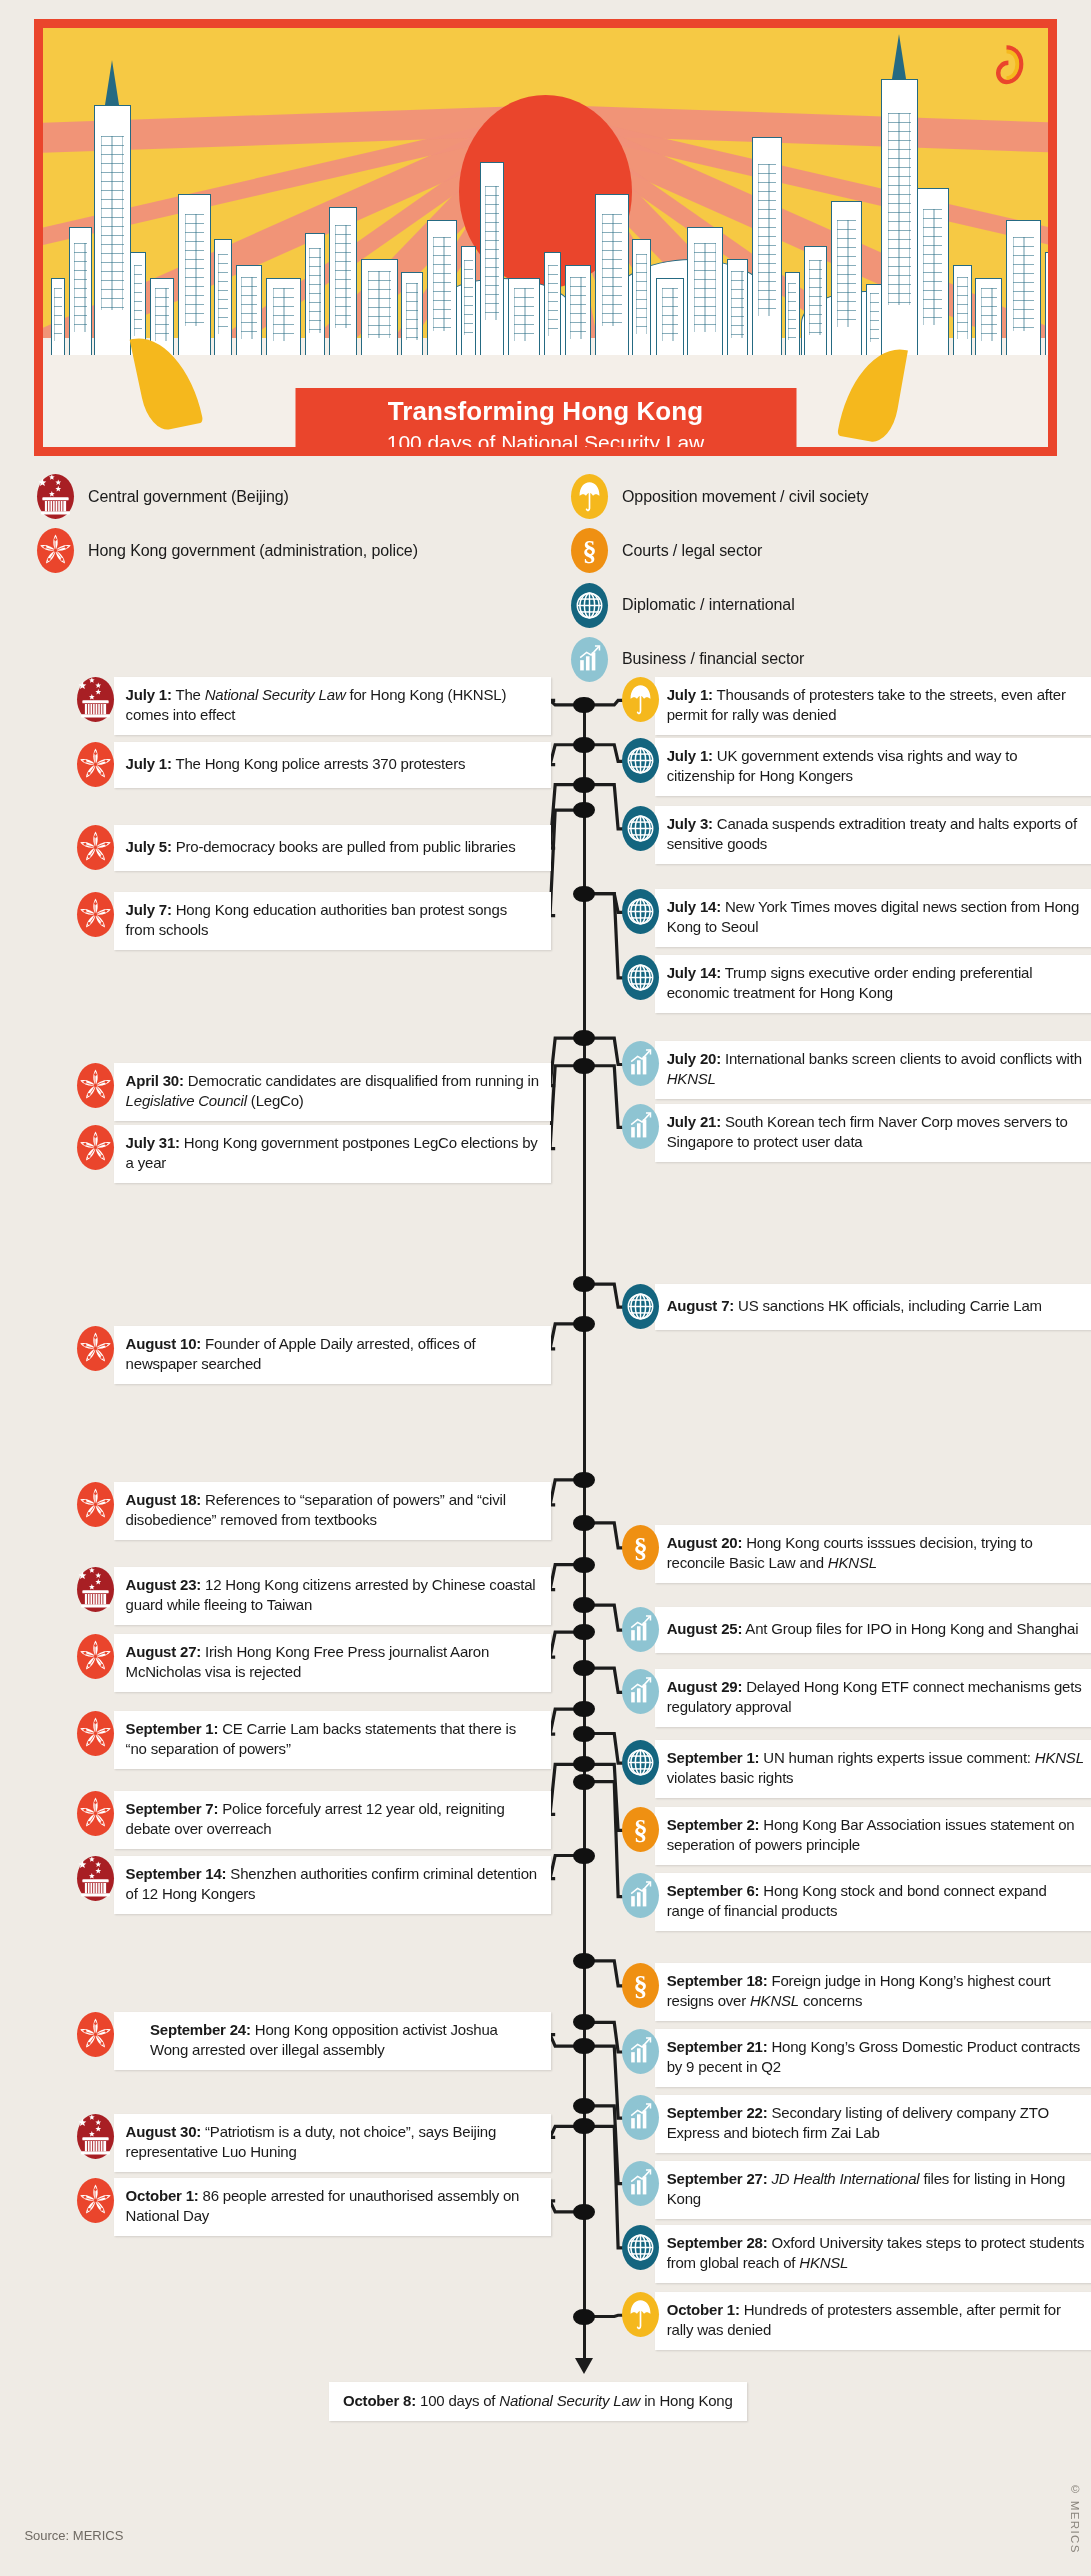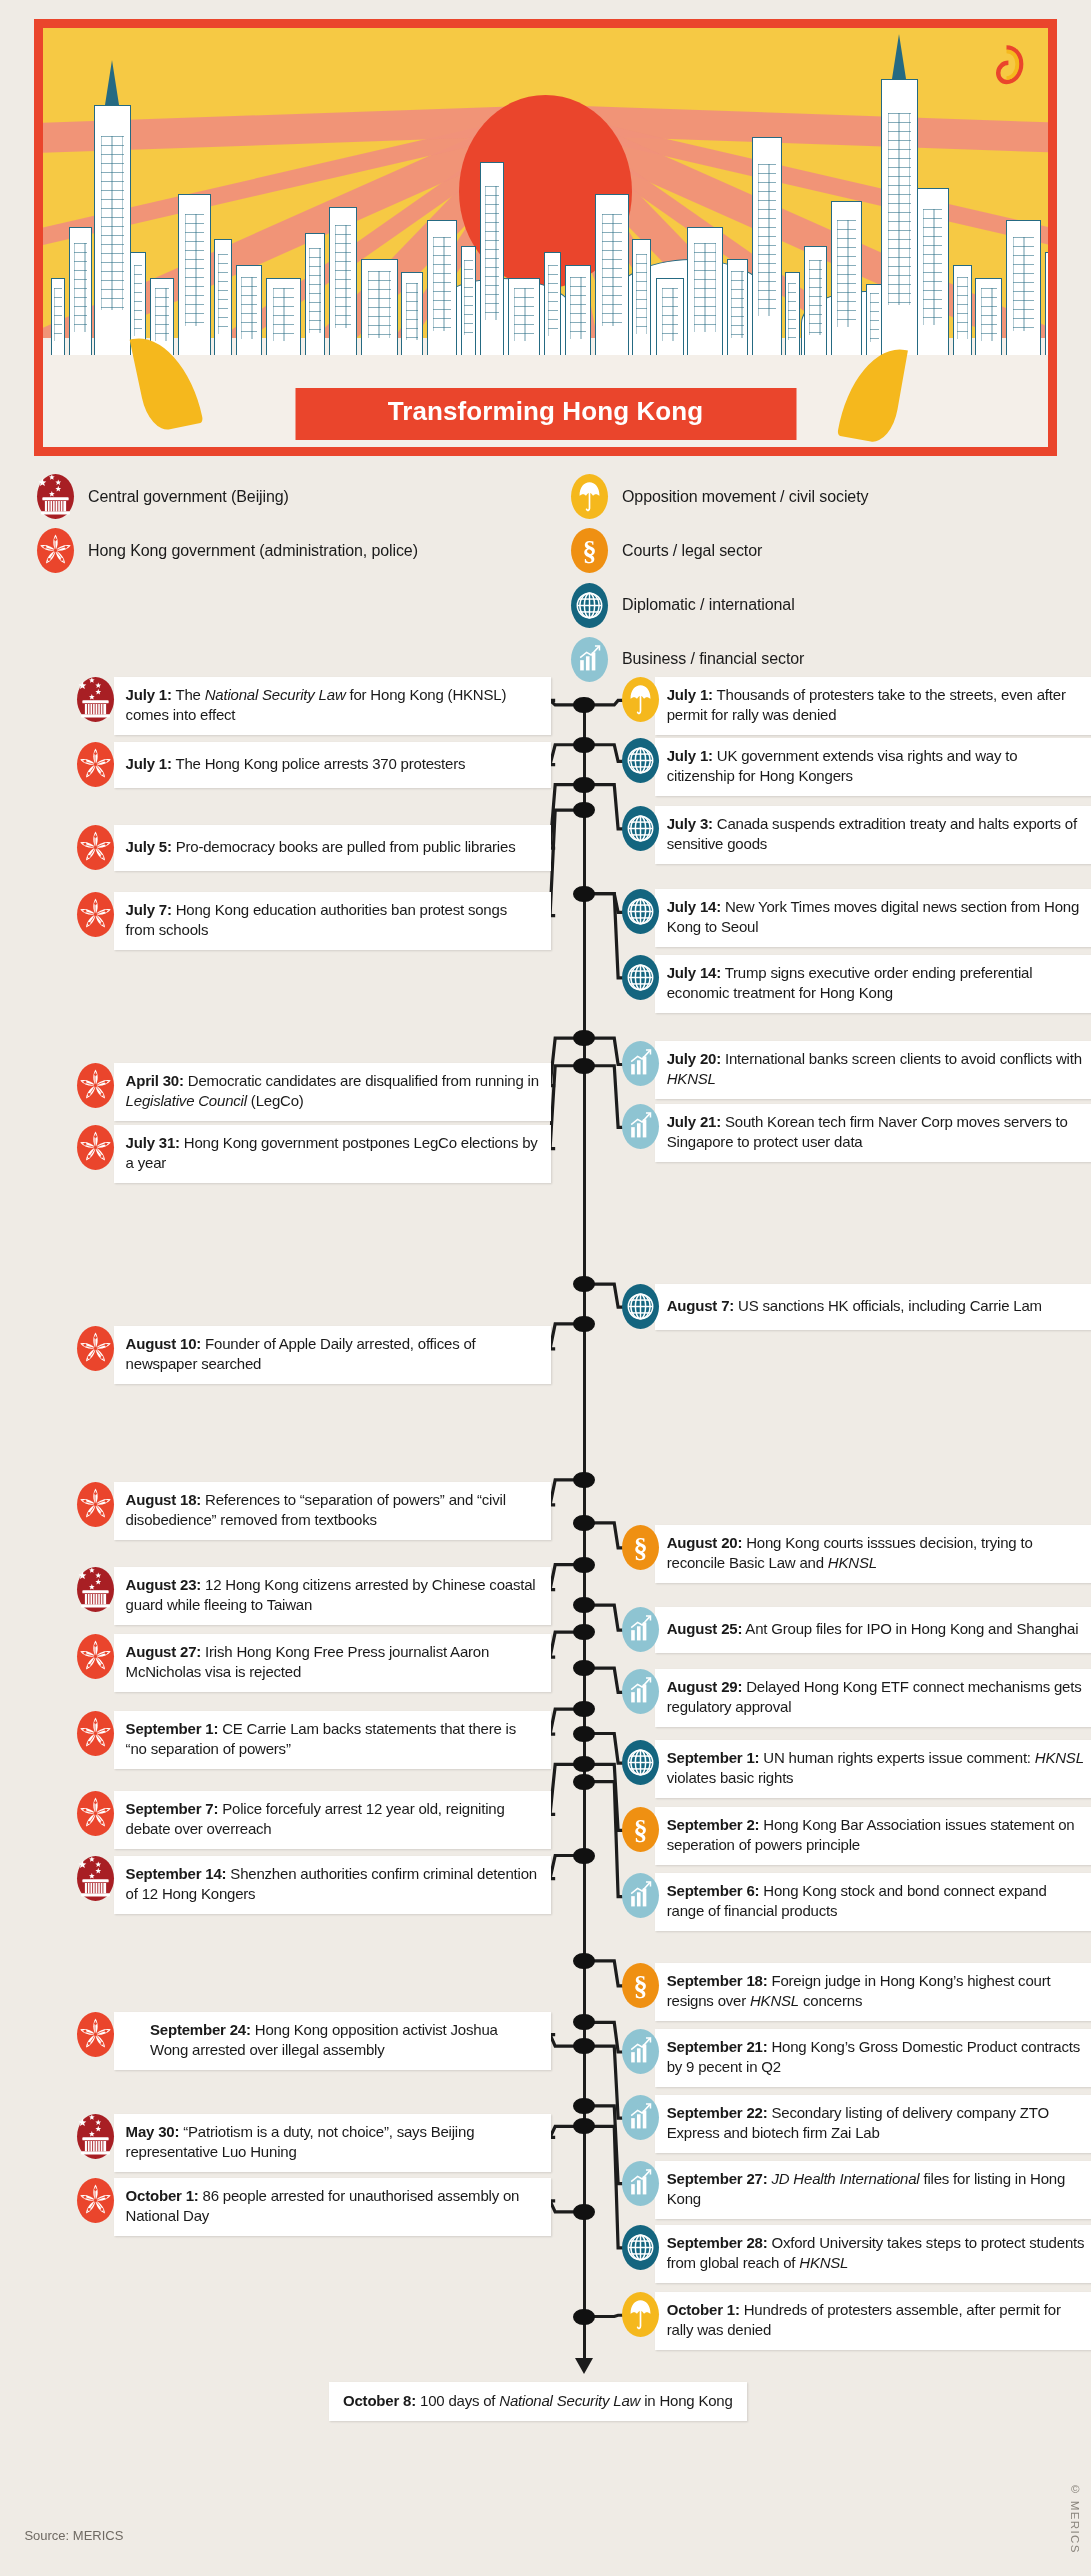--- a/index.html
+++ b/index.html
@@ -236,20 +236,21 @@
       </div>
     <div class="sail" style="left:96px; bottom:18px; transform:rotate(-12deg);"></div>
     <div class="sail" style="right:148px; bottom:6.4px; transform:rotate(10deg) scaleX(-1);"></div>
     <svg class="merics-logo" viewBox="0 0 54 66">
       <path d="M27 4 C40 4 50 15 50 30 C50 45 40 58 27 58 C20 58 14 52 14 44 C14 34 22 28 30 28" fill="none" stroke="#ea452c" stroke-width="7"></path>
       <path d="M27 10 C37 10 44 18 44 30 C44 42 37 52 27 52" fill="none" stroke="#f5b81d" stroke-width="6"></path>
     </svg>
   </div>
   <div id="title-band">
     <div class="t1">Transforming Hong Kong</div>
+    <div class="t2">100 days of National Security Law</div>
   </div>
 </div>
 
 <div id="legend">
   <div class="legend-col left" id="legend-left">
       <div class="legend-item">
         <span class="pill" style="background: rgb(168, 31, 36);">
           <svg viewBox="0 0 57 70" xmlns="http://www.w3.org/2000/svg">
             <g fill="#fff">
       <path d="M22 16 l3 8 8 .6 -6 5.2 2 8 -7-4.5 -7 4.5 2-8 -6-5.2 8-.6z" transform="translate(-4,-2) scale(.55)"></path>
@@ -1194,21 +1195,21 @@
               <line x1="20" y1="42" x2="20" y2="58"></line>
         <line x1="24" y1="42" x2="24" y2="58"></line>
               <line x1="28" y1="42" x2="28" y2="58"></line>
         <line x1="32" y1="42" x2="32" y2="58"></line>
               <line x1="36" y1="42" x2="36" y2="58"></line>
         <line x1="40" y1="42" x2="40" y2="58"></line>
       </g>
           </svg>
         </span>
         <div class="card" style="flex: 1 1 0%;">
-          <span><b>May 30:</b> “Patriotism is a duty, not choice”, says Beijing representative Luo Huning</span>
+          <span><b>August 30:</b> “Patriotism is a duty, not choice”, says Beijing representative Luo Huning</span>
         </div>
       </div>
       <div class="entry right" style="top: 1583px; left: 582px; width: 476px;">
         <span class="pill" style="background: rgb(20, 101, 127);">
           <svg viewBox="0 0 57 70" xmlns="http://www.w3.org/2000/svg">
             <g fill="none" stroke="#fff" stroke-width="2.3">
       <circle cx="28.5" cy="35" r="19"></circle>
       <ellipse cx="28.5" cy="35" rx="8" ry="19"></ellipse>
       <ellipse cx="28.5" cy="35" rx="15" ry="19"></ellipse>
       <line x1="28.5" y1="16" x2="28.5" y2="54"></line>

